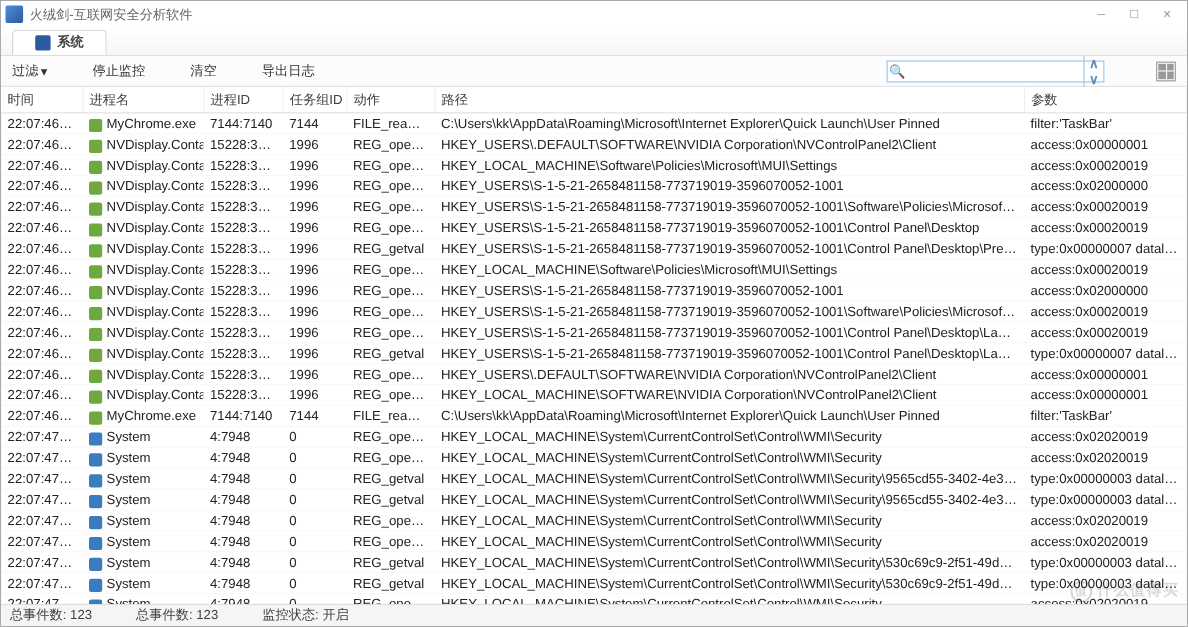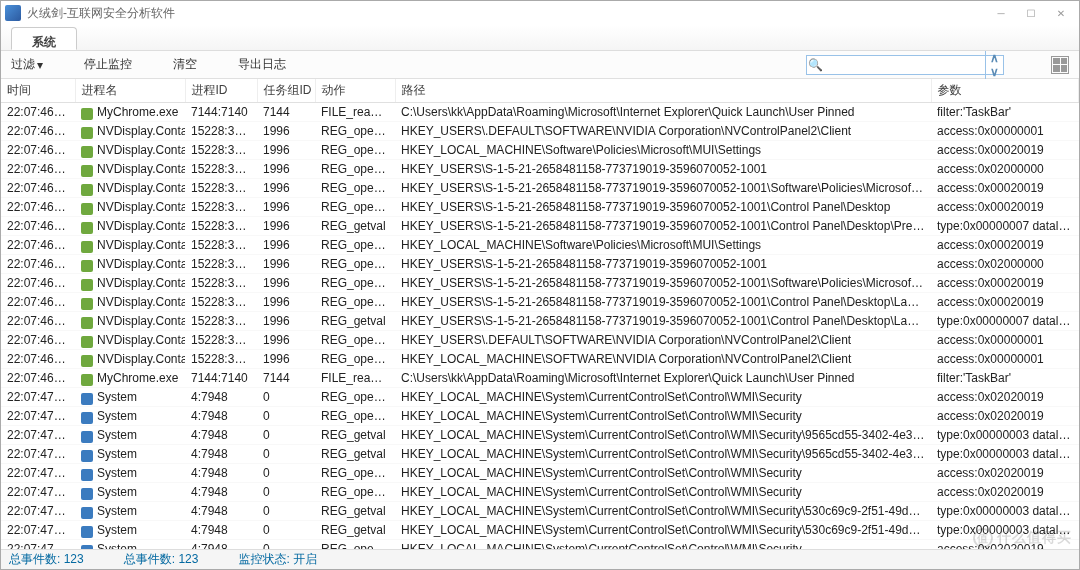--- a/index.html
+++ b/index.html
@@ -4,21 +4,21 @@
 <style>
 * { margin: 0; padding: 0; box-sizing: border-box; }
 body { font-family: "Microsoft YaHei", "Segoe UI", Tahoma, sans-serif; font-size: 12px; background: #fff; width: 1080px; height: 570px; overflow: hidden; border: 1px solid #aaa; display: flex; flex-direction: column; }
 .titlebar { height: 24px; background: #fff; display: flex; align-items: center; padding: 0 4px; color: #666; font-size: 12px; }
 .titlebar .app-icon { width: 16px; height: 16px; background: linear-gradient(135deg,#4a90d9,#2c5aa0); border-radius: 2px; margin-right: 6px; }
 .titlebar .title { flex: 1; }
 .titlebar .win-btns { display: flex; gap: 2px; }
 .titlebar .win-btn { width: 28px; height: 20px; display: flex; align-items: center; justify-content: center; color: #999; cursor: pointer; font-size: 10px; }
 .menubar { height: 26px; background: linear-gradient(#fff,#f5f5f5); border-bottom: 1px solid #ddd; display: flex; align-items: stretch; }
 .menubar .tab { padding: 0 20px; display: flex; align-items: center; gap: 6px; cursor: pointer; color: #444; border-right: 1px solid transparent; margin-top: 39px; }
-.menubar .tab.active { background: #fff; border: 1px solid #ccc; border-bottom: 1px solid #fff; border-radius: 4px 4px 0 0; margin-top: 2px; margin-left: 10px; font-weight: bold; flex-direction: column; }
+.menubar .tab.active { background: #fff; border: 1px solid #ccc; border-bottom: 1px solid #fff; border-radius: 4px 4px 0 0; margin-top: 2px; margin-left: 10px; font-weight: bold; }
 .tab-icon { width: 14px; height: 14px; display: inline-block; }
 .ico-sys { background: #2c5aa0; border-radius: 2px; }
 .ico-proc { background: conic-gradient(#e74c3c,#f39c12,#27ae60,#3498db); border-radius: 50%; }
 .ico-start { background: #f39c12; border-radius: 2px; }
 .ico-kern { background: #c0392b; border-radius: 2px; }
 .ico-hook { background: #7f8c8d; border-radius: 2px; }
 .ico-svc { background: #16a085; border-radius: 2px; }
 .ico-drv { background: #2980b9; border-radius: 2px; }
 .ico-net { background: #27ae60; border-radius: 2px; }
 .ico-file { background: #d35400; border-radius: 2px; }
@@ -40,21 +40,21 @@
 .col-proc { width: 110px; }
 .col-pid { width: 72px; }
 .col-grp { width: 58px; }
 .col-act { width: 80px; }
 .col-path { width: 536px; }
 .col-param { width: auto; }
 .proc-cell { display: flex; align-items: flex-end; gap: 4px; }
 .proc-ico { width: 12px; height: 12px; flex: 0 0 12px; border-radius: 2px; }
 .proc-ico.green { background: #6fa83e; }
 .proc-ico.blue { background: #3b7bbf; }
-.statusbar { height: 20px; background: #f5f5f5; border-top: 1px solid #ddd; display: flex; align-items: center; font-size: 12px; color: #0369a1; padding: 0 8px; gap: 40px; }
+.statusbar { height: 20px; background: #f5f5f5; border-top: 1px solid #ddd; display: flex; align-items: center; font-size: 12px; color: #404040; padding: 0 8px; gap: 40px; }
 .watermark { position: absolute; right: 8px; bottom: 22px; font-size: 14px; color: rgba(0,0,0,0.15); font-weight: bold; pointer-events: none; letter-spacing: 1px; }
 .watermark .circ { display: inline-block; width: 20px; height: 20px; border: 2px solid rgba(0,0,0,0.15); border-radius: 50%; text-align: center; line-height: 16px; font-size: 11px; margin-right: 4px; }
 </style>
 </head>
 <body>
 
 <div class="titlebar">
   <span class="app-icon"></span>
   <span class="title">火绒剑-互联网安全分析软件</span>
   <div class="win-btns">

